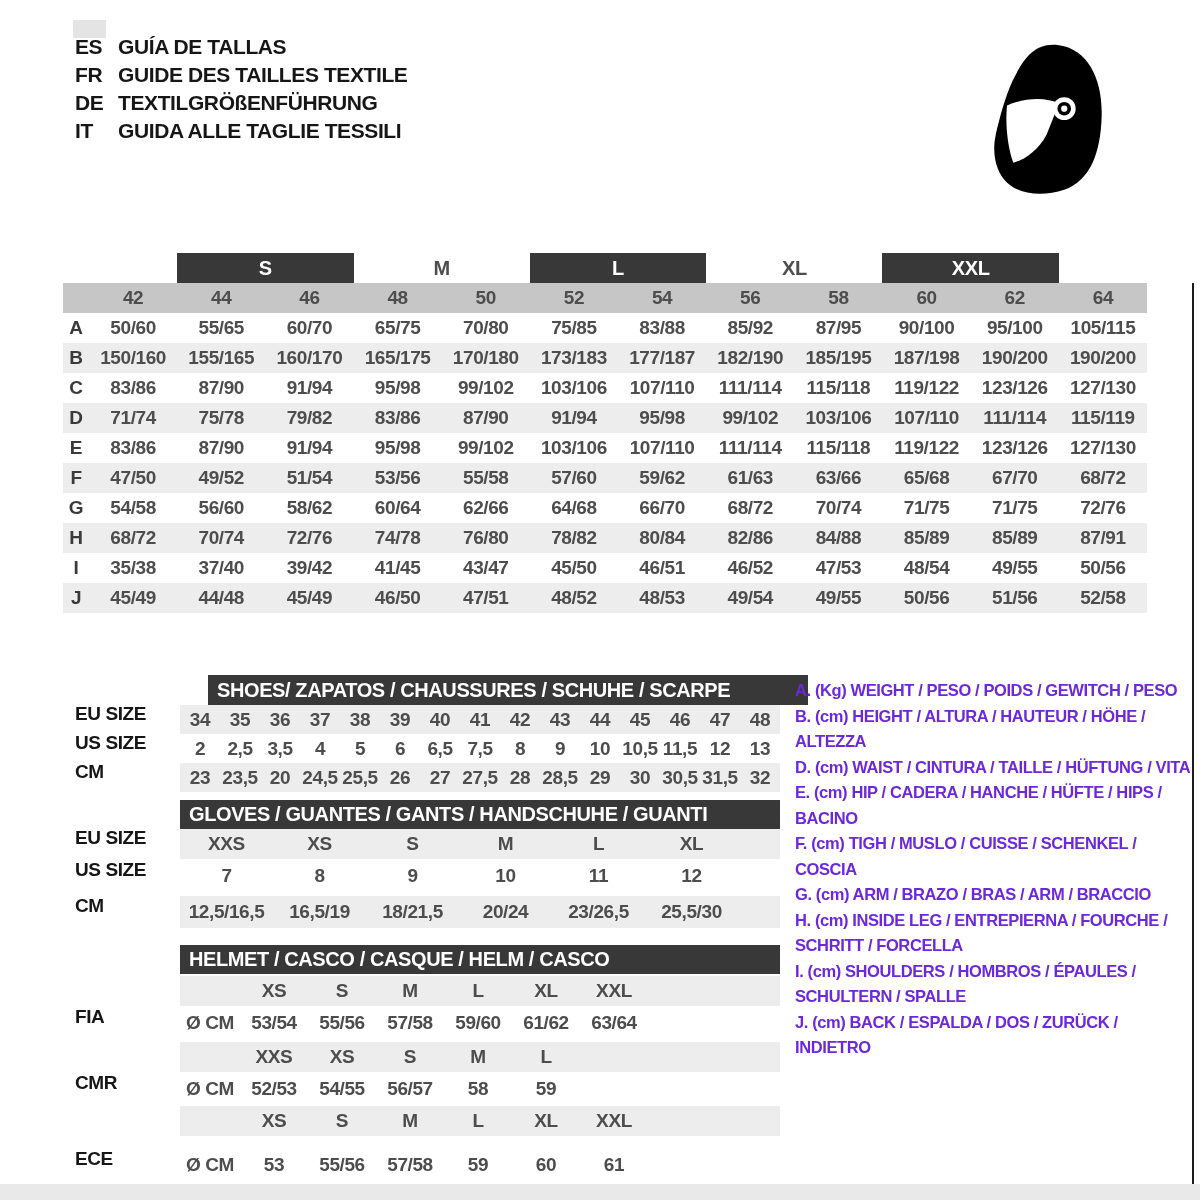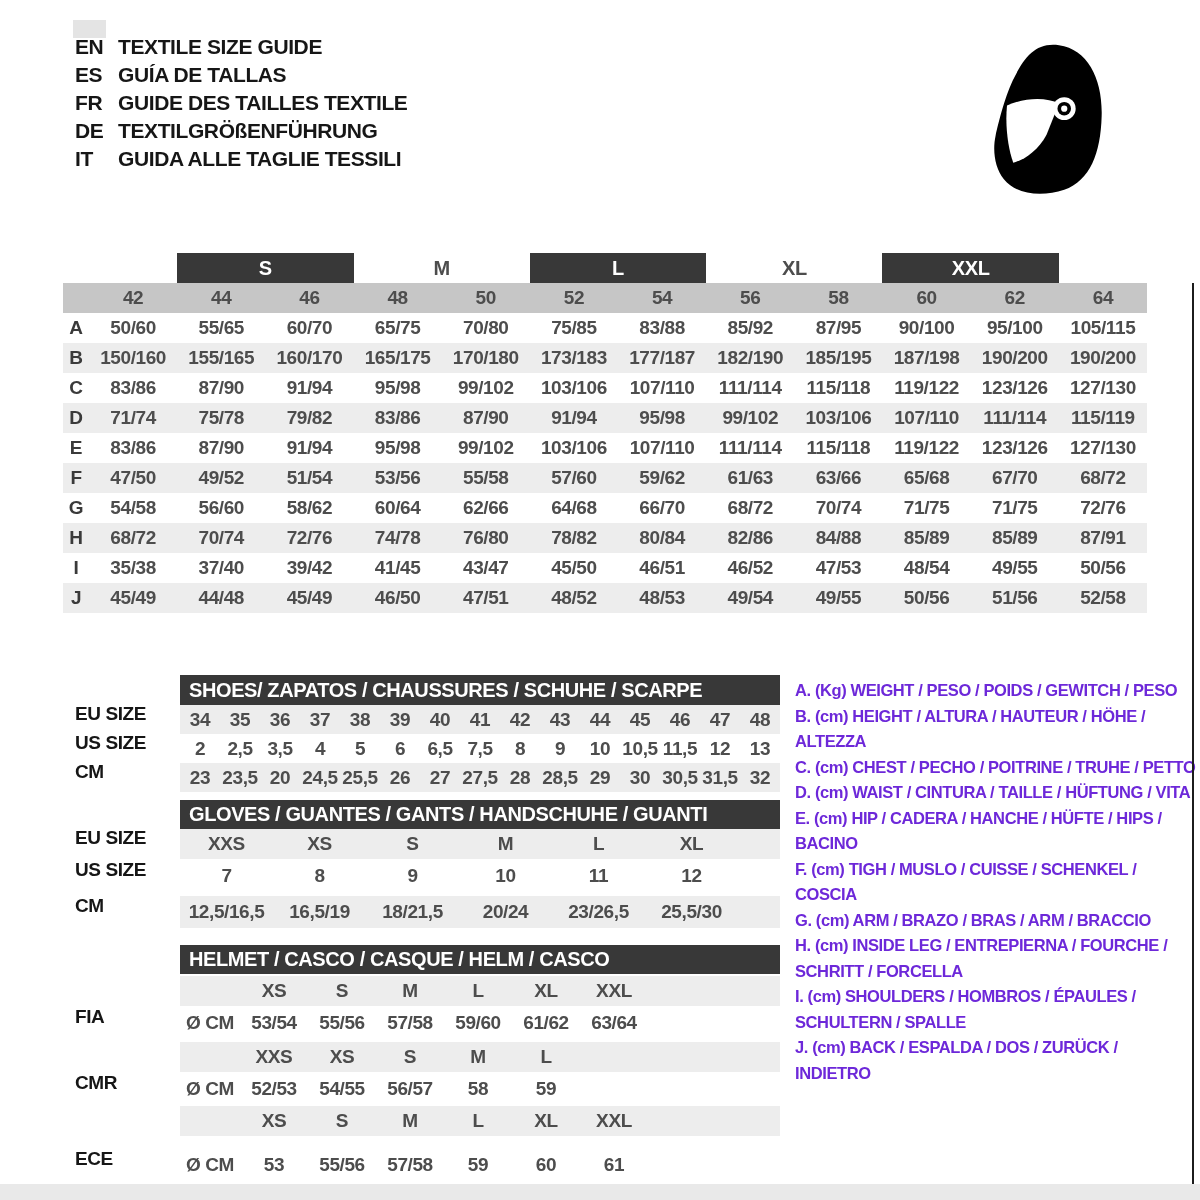--- a/index.html
+++ b/index.html
@@ -52,24 +52,20 @@
   .bottom-band { position:absolute; left:0; top:1184px; width:1200px; height:16px; background:#e9e9e9; }
 </style>
 </head>
 <body>
 
 <div class="page">
 
   <div class="artifact"></div>
 
   <div class="langs">
-    <div class="lang-row">
-      <span class="lang-code">EN</span>
-      <span class="lang-title">TEXTILE SIZE GUIDE</span>
-    </div>
     <div class="lang-row">
       <span class="lang-code">ES</span>
       <span class="lang-title">GUÍA DE TALLAS</span>
     </div>
     <div class="lang-row">
       <span class="lang-code">FR</span>
       <span class="lang-title">GUIDE DES TAILLES TEXTILE</span>
     </div>
     <div class="lang-row">
       <span class="lang-code">DE</span>
@@ -260,21 +256,21 @@
           <div class="cell">48/53</div>
           <div class="cell">49/54</div>
           <div class="cell">49/55</div>
           <div class="cell">50/56</div>
           <div class="cell">51/56</div>
           <div class="cell">52/58</div>
         </div>
       </div>
   </div>
 
-  <div class="sec-head" style="top:675px; height:30px;">SHOES/ ZAPATOS / CHAUSSURES / SCHUHE / SCARPE</div>
+  <div class="sec-head" style="top:675px; height:30px;margin-left:28px;">SHOES/ ZAPATOS / CHAUSSURES / SCHUHE / SCARPE</div>
   <div class="label-row" style="top:705px; height:29px;">
     <div class="row-label">EU SIZE</div>
     <div class="band shoe-band striped">
         <div class="cell">34</div>
         <div class="cell">35</div>
         <div class="cell">36</div>
         <div class="cell">37</div>
         <div class="cell">38</div>
         <div class="cell">39</div>
         <div class="cell">40</div>
@@ -426,21 +422,20 @@
         <div class="cell">57/58</div>
         <div class="cell">59</div>
         <div class="cell">60</div>
         <div class="cell">61</div>
       </div>
   </div>
 
   <div class="legend">
       <div class="legend-item">A. (Kg) WEIGHT / PESO / POIDS / GEWITCH / PESO</div>
       <div class="legend-item">B. (cm) HEIGHT / ALTURA / HAUTEUR / HÖHE / ALTEZZA</div>
-      <div class="legend-item">C. (cm) CHEST / PECHO / POITRINE / TRUHE / PETTO</div>
       <div class="legend-item">D. (cm) WAIST / CINTURA / TAILLE / HÜFTUNG / VITA</div>
       <div class="legend-item">E. (cm) HIP / CADERA / HANCHE / HÜFTE / HIPS / BACINO</div>
       <div class="legend-item">F. (cm) TIGH / MUSLO / CUISSE / SCHENKEL / COSCIA</div>
       <div class="legend-item">G. (cm) ARM / BRAZO / BRAS / ARM / BRACCIO</div>
       <div class="legend-item">H. (cm) INSIDE LEG / ENTREPIERNA / FOURCHE / SCHRITT / FORCELLA</div>
       <div class="legend-item">I. (cm) SHOULDERS / HOMBROS / ÉPAULES / SCHULTERN / SPALLE</div>
       <div class="legend-item">J. (cm) BACK / ESPALDA / DOS / ZURÜCK / INDIETRO</div>
     </div>
 
   <div class="vline"></div>

